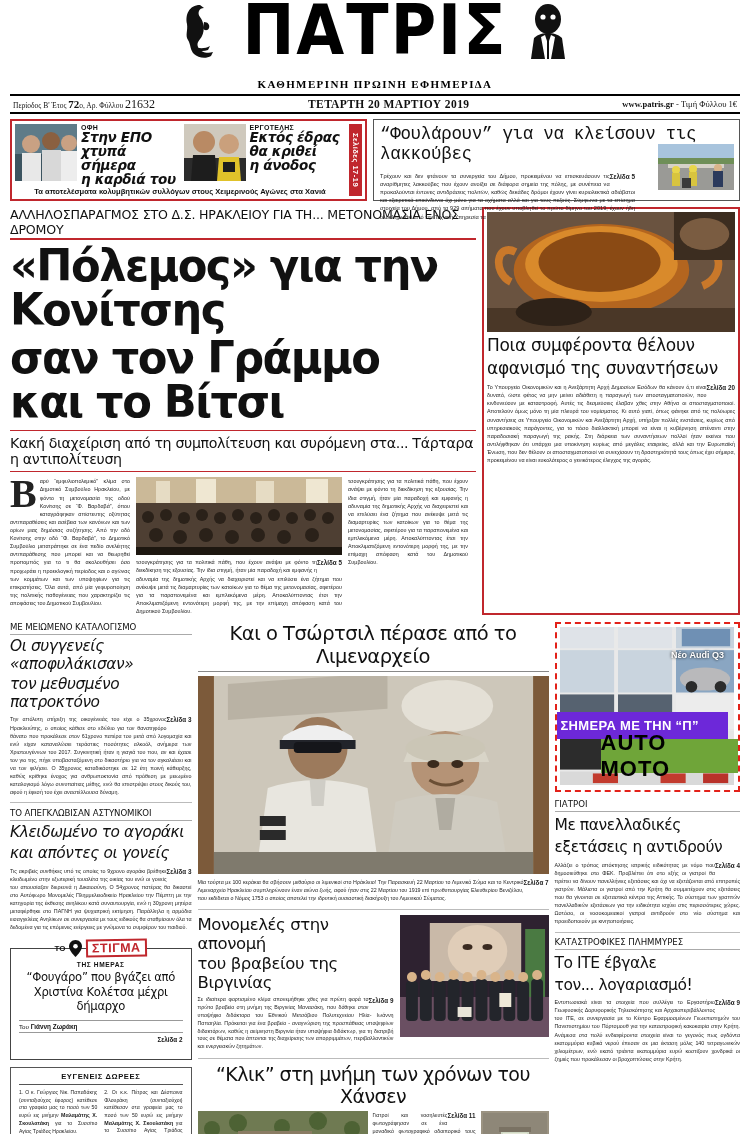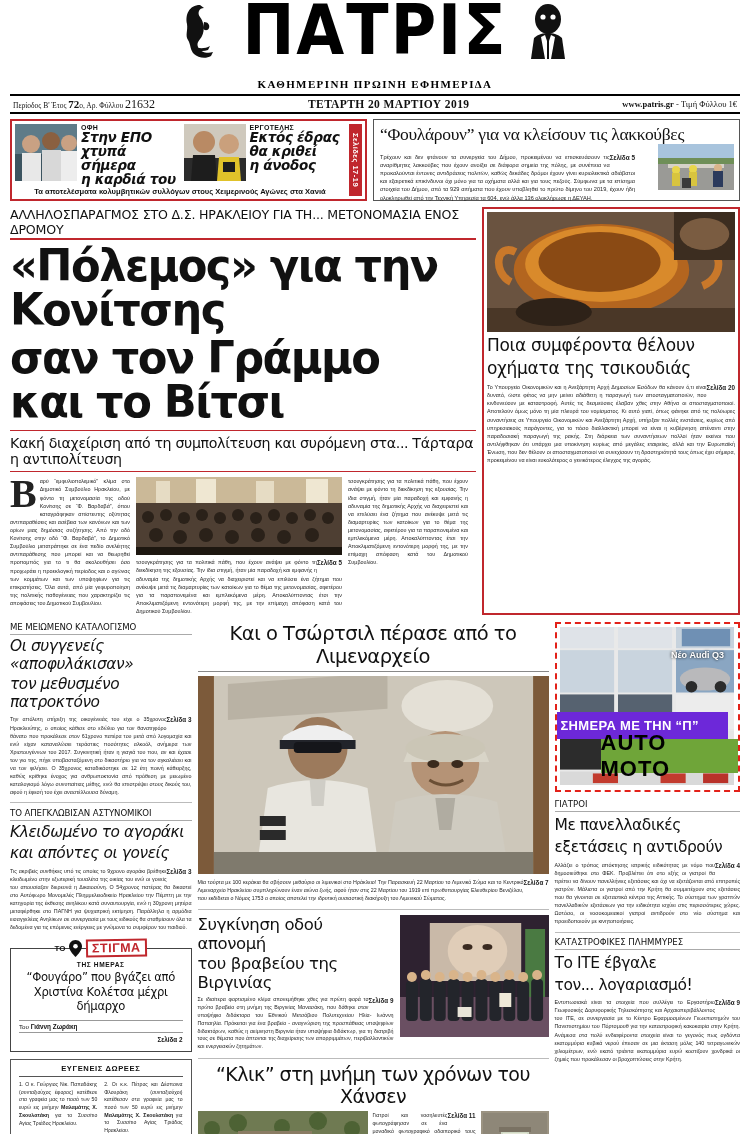--- a/index.html
+++ b/index.html
@@ -63,21 +63,21 @@
   }
   .sports-side {
     width: 13px; background: #c0272d; color: #fff; writing-mode: vertical-rl;
     font-size: 7.5px; font-weight: 700; display: flex; align-items: center;
     justify-content: center; letter-spacing: .5px;
   }
   .lakkouves {
     flex: 1; border: 1.5px solid #555; padding: 4px 6px; position: relative; background:#fff;
   }
   .lk-head {
-    font-family: Liberation Serif, serif; font-size: 17.5px; font-weight: 400;
+    font-family: Liberation Mono, monospace; font-size: 17.5px; font-weight: 400;
     letter-spacing: -.3px; margin-bottom: 8px;
   }
   .lk-body { font-size: 5.6px; line-height: 1.45; text-align: justify; width: 255px; color:#222; }
   .lk-body .pg { font-weight: 700; font-size: 6.4px; float: right; }
   .lk-photo { position: absolute; right: 5px; top: 24px; width: 76px; height: 46px; overflow: hidden; }
 
   
   .mainwrap { display: flex; gap: 6px; margin-top: 6px; }
   .mainleft { width: 466px; }
   .kicker-line {
@@ -132,21 +132,21 @@
 
   
   .stigma { margin-top: 8px; position: relative; }
   .stigma-top { display: flex; align-items: center; justify-content: center; gap: 4px; position: relative; z-index: 2;}
   .stigma-to { font-size: 8px; font-weight: 700; }
   .pin { width: 13px; height: 17px; position: relative; }
   .stigma-stamp {
     border: 2px solid #c0272d; color: #c0272d; font-weight: 700; font-size: 12.5px;
     padding: 0 4px; letter-spacing: .5px; transform: rotate(-1deg); background:#fff;
   }
-  .stigma-box { border: 1.2px solid #444; margin-top: -9px; padding: 12px 8px 8px; }
+  .stigma-box { border: 1.2px solid #444; margin-top: -9px; padding: 12px 8px 16px; }
   .stigma-day { text-align: center; font-size: 6.6px; font-weight: 700; letter-spacing: .6px; margin-bottom: 2px;}
   .stigma-title {
     font-family: "DejaVu Sans", sans-serif; font-size: 11.6px; text-align: center;
     line-height: 1.25; letter-spacing: -.3px;
   }
   .stigma-by { font-size: 6.2px; margin-top: 6px; border-top: 1px solid #999; border-bottom: 1px solid #999; padding: 2px 0; }
   .stigma-by b { font-size: 6.4px; }
   .stigma-pg { text-align: right; font-size: 6.3px; font-weight: 700; margin-top: 3px; }
 
   .dwrees { border: 1px solid #555; margin-top: 7px; padding: 4px 8px; }
@@ -382,21 +382,21 @@
           <ellipse cx="118" cy="50" rx="64" ry="30" fill="#8a4a14"></ellipse>
           <path d="M30 40 C10 30 5 60 25 70" stroke="#c9782a" stroke-width="8" fill="none"></path>
           <path d="M210 36 C244 24 255 62 226 74" stroke="#c9782a" stroke-width="8" fill="none"></path>
           <rect x="196" y="0" width="64" height="48" fill="#3c2d20"></rect>
           <ellipse cx="228" cy="22" rx="26" ry="16" fill="#7a5c41"></ellipse>
           <rect y="96" width="260" height="24" fill="#4a3727"></rect>
           <ellipse cx="70" cy="100" rx="40" ry="14" fill="#2e2218"></ellipse>
         </svg>
       </div>
       <div class="tsik-head">Ποια συμφέροντα θέλουν</div>
-      <div class="tsik-head">οχήματα  της τσικουδιάς</div>
+      <div class="tsik-head">αφανισμό  της συναντήσεων</div>
       <div class="tsik-body">
         <span class="pgref" style="float:right">Σελίδα 20</span>
         <span>Το Υπουργείο Οικονομικών και η Ανεξάρτητη Αρχή Δημοσίων Εσόδων θα κάνουν ό,τι είναι δυνατό, ώστε φέτος να μην μείνει αδιάθετη η παραγωγή των αποσταγματοποιών, που κινδυνεύουν με καταστροφή. Αυτές τις δεσμεύσεις έλαβαν χθες στην Αθήνα οι αποσταγματοποιοί. Αποτελούν όμως μόνο τη μία πλευρά του νομίσματος. Κι αυτό γιατί, όπως φάνηκε από τις πολύωρες συναντήσεις σε Υπουργείο Οικονομικών και Ανεξάρτητη Αρχή, υπήρξαν πολλές ενστάσεις, κυρίως από υπηρεσιακούς παράγοντες, για το πόσο διαλλακτική μπορεί να είναι η κυβέρνηση απέναντι στην παραδοσιακή παραγωγή της ρακής. Στη διάρκεια των συναντήσεων πολλοί ήταν εκείνοι που αντιλήφθηκαν ότι υπάρχει μια υποκίνηση κυρίως από μεγάλες εταιρείες, αλλά και την Ευρωπαϊκή Ένωση, που δεν θέλουν οι αποσταγματοποιοί να συνεχίσουν τη δραστηριότητά τους όπως έχει σήμερα, προκειμένου να είναι ευκολότερος ο γενικότερος έλεγχος της αγοράς.</span>
       </div>
     </div>
   </div>
 
   <div class="threecol">
 
     <div class="colL">
@@ -493,21 +493,21 @@
           </svg>
         </div>
         <div class="ctr-cap">
           <span class="pgref" style="float:right">Σελίδα 7</span>
           <span>Μία τούρτα με 100 κεράκια θα σβήσουν μεθαύριο οι λιμενικοί στο Ηράκλειο! Την Παρασκευή 22 Μαρτίου το Λιμενικό Σώμα και το Κεντρικό Λιμεναρχείο Ηρακλείου συμπληρώνουν έναν αιώνα ζωής, αφού ήταν στις 22 Μαρτίου του 1919 επί πρωθυπουργίας Ελευθερίου Βενιζέλου, που εκδίδεται ο Νόμος 1753 ο οποίος αποτελεί την ιδρυτική ουσιαστική διακήρυξη του Λιμενικού Σώματος.</span>
         </div>
       </div>
 
       <div class="virginia">
         <div class="virginia-txt">
-          <div class="virginia-head">Συγκίνηση οδού απονομή</div>
+          <div class="virginia-head">Μονομελές στην απονομή</div>
           <div class="virginia-head">του βραβείου της Βιργινίας</div>
           <div class="virginia-body">
             <span class="pgref" style="float:right">Σελίδα 9</span>
             <span>Σε ιδιαίτερα φορτισμένο κλίμα απονεμήθηκε χθες για πρώτη φορά το πρώτο βραβείο στη μνήμη της Βιργινίας Μανασάκη, που δόθηκε στον υποψήφιο διδάκτορα του Εθνικού Μετσόβιου Πολυτεχνείου Ηλία- Ιωάννη Παπαηλία. Πρόκειται για ένα βραβείο - αναγνώριση της προσπάθειας υποψηφίων διδακτόρων, καθώς η αείμνηστη Βιργινία ήταν υποψήφια διδάκτωρ, για τη διατριβή τους σε θέματα που άπτονται της διαχείρισης των απορριμμάτων, περιβαλλοντικών και ενεργειακών ζητημάτων.</span>
           </div>
         </div>
         <div class="virginia-photo">
           <svg class="ph" viewBox="0 0 150 122" preserveAspectRatio="none">
             <rect width="150" height="122" fill="#2e2230"></rect>
             <rect x="30" y="8" width="92" height="58" fill="#c9b9a8"></rect>

